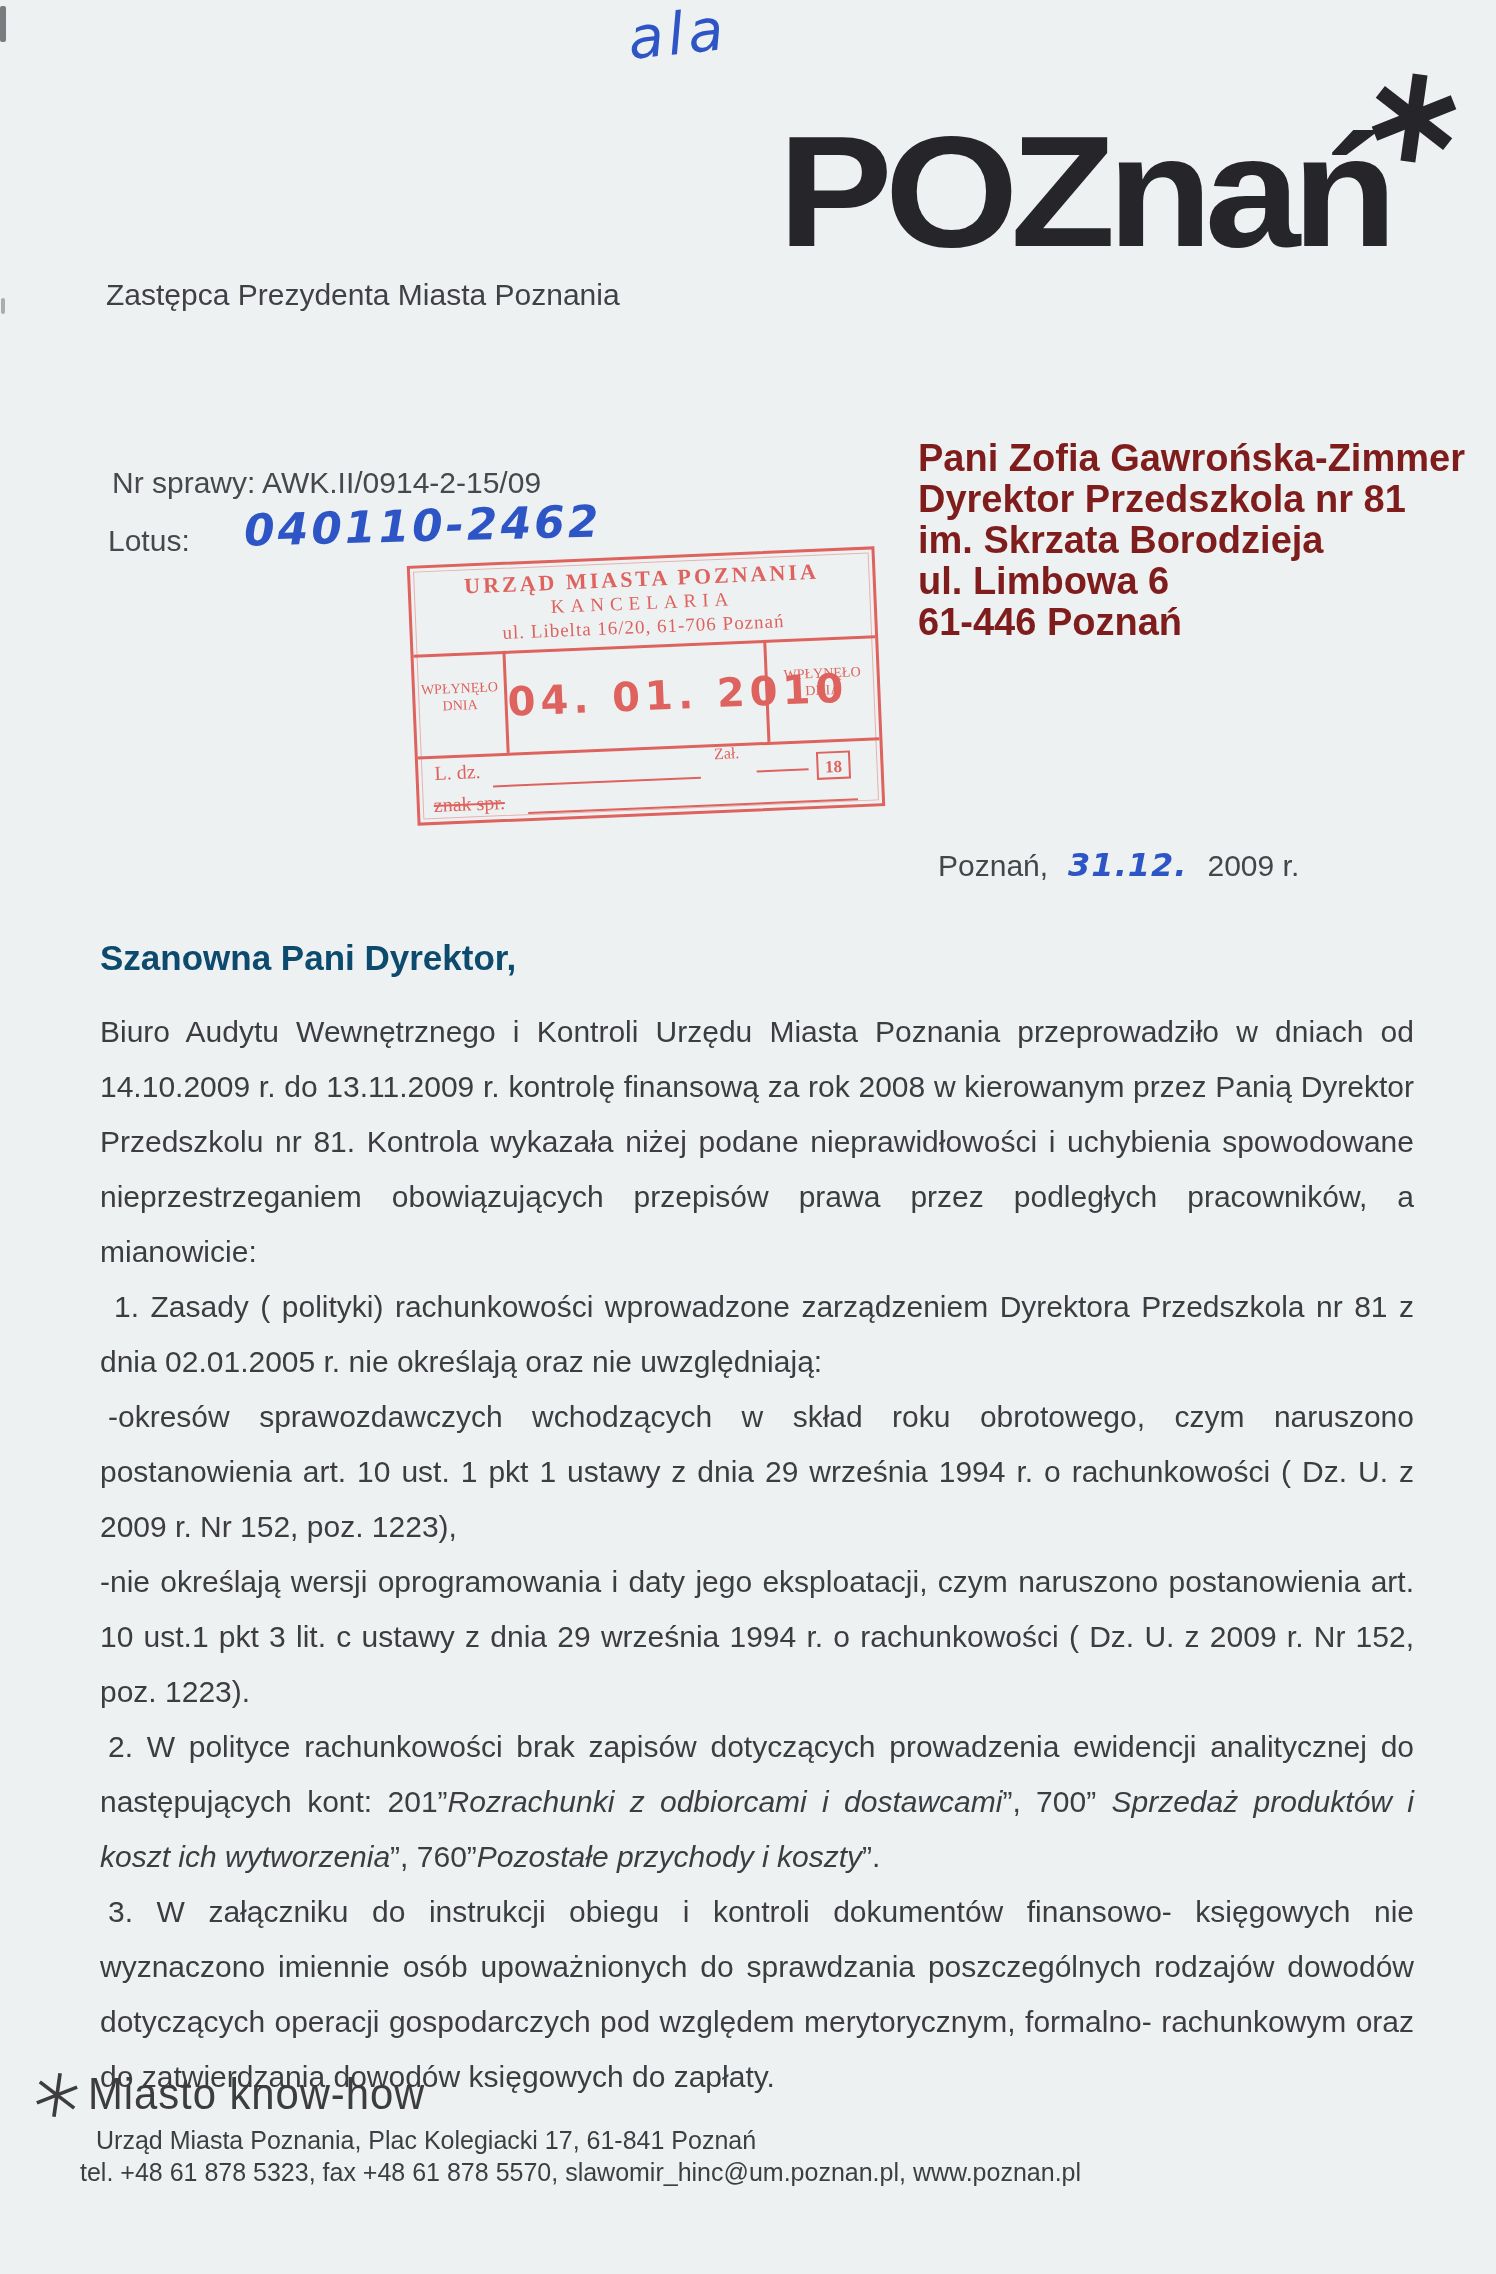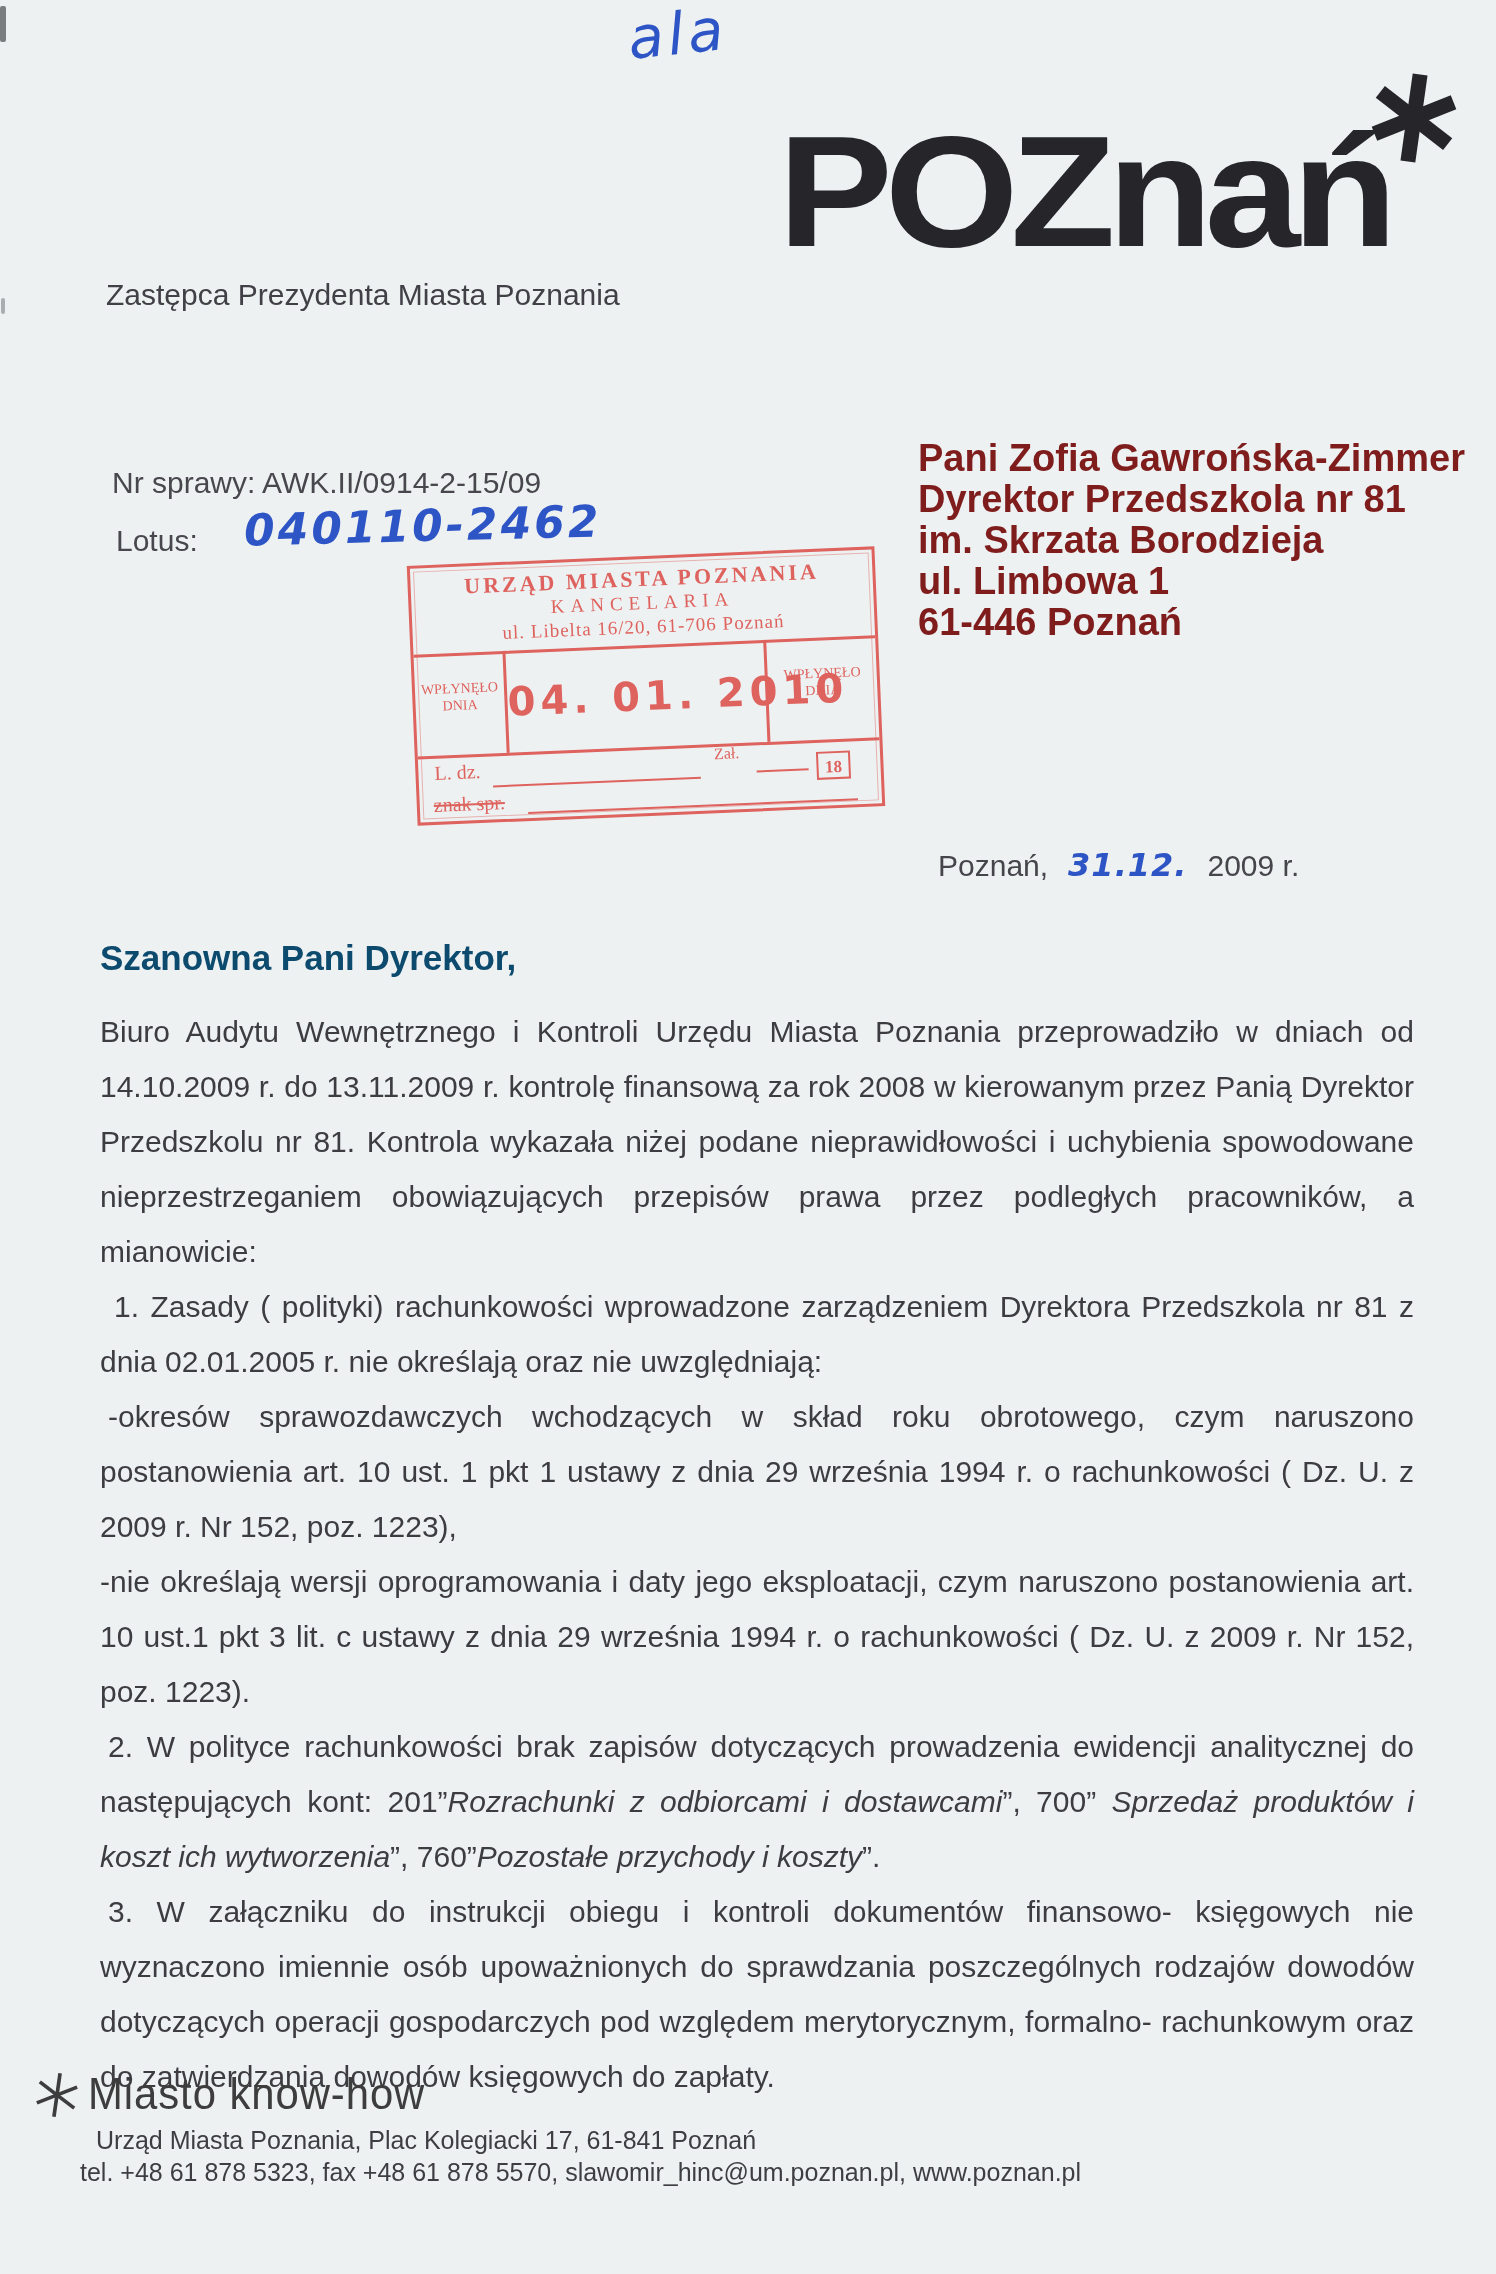--- a/index.html
+++ b/index.html
@@ -20,21 +20,21 @@
   
   .logo-text{
     left:778px;top:112px;font-size:172px;line-height:1;font-weight:700;
     letter-spacing:-8px;color:#26262a;transform:scaleY(.92);transform-origin:top left;
     font-family:"Liberation Sans",sans-serif;
   }
   .logo-star{left:1370px;top:72px;width:88px;height:92px;}
   .sender-title{left:106px;top:278px;font-size:30px;color:#404046;}
   .ref{font-size:30px;color:#47474d;}
   .ref-case{left:112px;top:466px;}
-  .ref-lotus{left:116px;top:524px;}
+  .ref-lotus{left:108px;top:524px;}
   
   .recipient{left:918px;top:438px;font-size:38px;font-weight:700;line-height:41px;color:#7f1d1d;}
   
   .stamp{
     left:412px;top:556px;width:462px;height:254px;
     color:#dc4f49;border:3px solid currentColor;
     transform:rotate(-2.4deg);opacity:.88;
     font-family:"Liberation Serif",serif;
   }
   .stamp:before{content:"";position:absolute;inset:3px;border:1px solid currentColor;opacity:.45;}
@@ -97,21 +97,21 @@
   <div class="abs sender-title">Zastępca Prezydenta Miasta Poznania</div>
 
   <div class="abs ref ref-case">Nr sprawy: AWK.II/0914-2-15/09</div>
   <div class="abs ref ref-lotus">Lotus:</div>
   <div class="abs hand hand-lotus" style="color: rgb(46, 85, 197);">040110-2462</div>
 
   <div class="abs recipient">
     <div>Pani Zofia Gawrońska-Zimmer</div>
     <div>Dyrektor Przedszkola nr 81</div>
     <div>im. Skrzata Borodzieja</div>
-    <div>ul. Limbowa 1</div>
+    <div>ul. Limbowa 6</div>
     <div>61-446 Poznań</div>
   </div>
 
   <div class="abs stamp" style="color: rgb(220, 79, 73);">
     <div class="st st-office">URZĄD MIASTA POZNANIA</div>
     <div class="st st-dept">KANCELARIA</div>
     <div class="st st-addr">ul. Libelta 16/20, 61-706 Poznań</div>
     <div class="st st-hr1"></div>
     <div class="st st-left">WPŁYNĘŁO DNIA</div>
     <div class="st st-date">04. 01. 2010</div>

